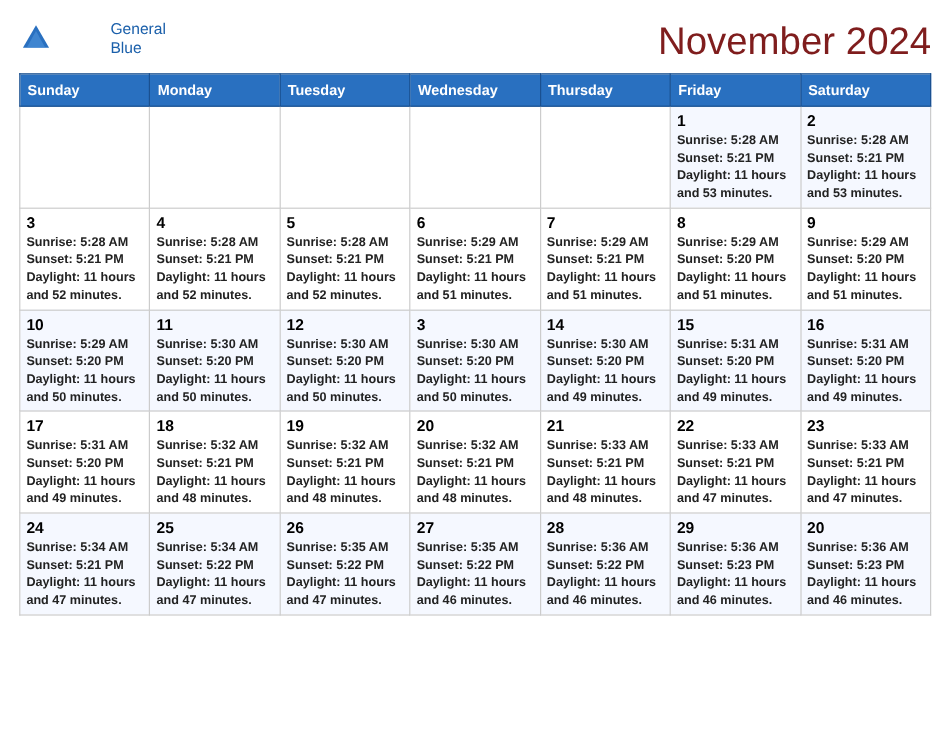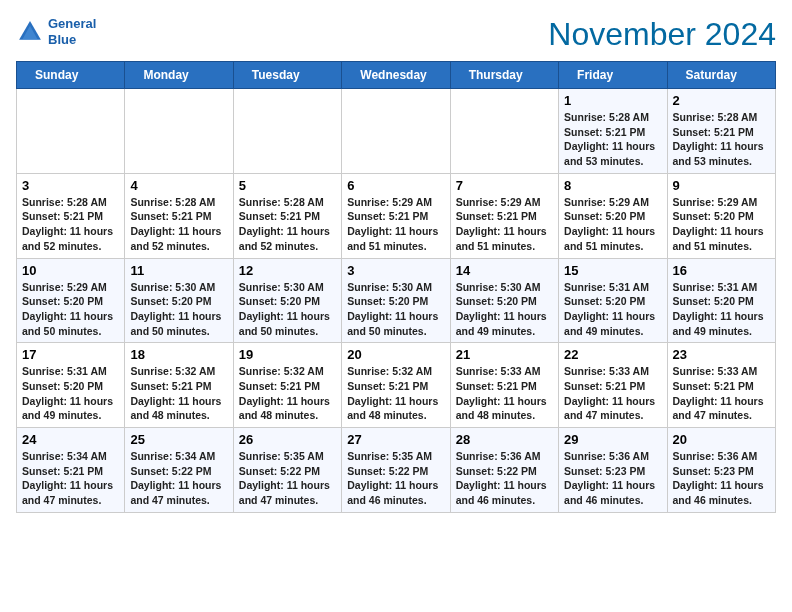--- a/index.html
+++ b/index.html
@@ -16,53 +16,54 @@
       align-items: flex-start;
       margin-bottom: 8px;
     }
     .logo {
       display: flex;
       align-items: center;
       gap: 4px;
     }
     .logo-text {
       font-size: 13px;
-      font-weight: bold;
+      font-weight: normal;
       color: #333;
       line-height: 1.2;
+      margin-left: 44px;
     }
     .logo-text span {
       color: #1a5faa;
     }
     .logo-icon {
       width: 28px;
       height: 28px;
     }
     .title-block {
       text-align: right;
     }
     .month-title {
       font-size: 32px;
       font-weight: normal;
-      color: #0369a1;
+      color: #7f1d1d;
     }
     .location {
       font-size: 14px;
       color: #555;
     }
     table {
       width: 100%;
       border-collapse: collapse;
       font-size: 11px;
     }
     thead th {
       background-color: #2970c0;
       color: #fff;
       text-align: left;
-      padding: 6px 18px;
+      padding: 6px 6px;
       font-size: 12px;
       font-weight: bold;
       border: 1px solid #1a5090;
       margin-left: 48px;
     }
     tbody td {
       border: 1px solid #ccc;
       vertical-align: top;
       padding: 4px 5px;
       height: 78px;

